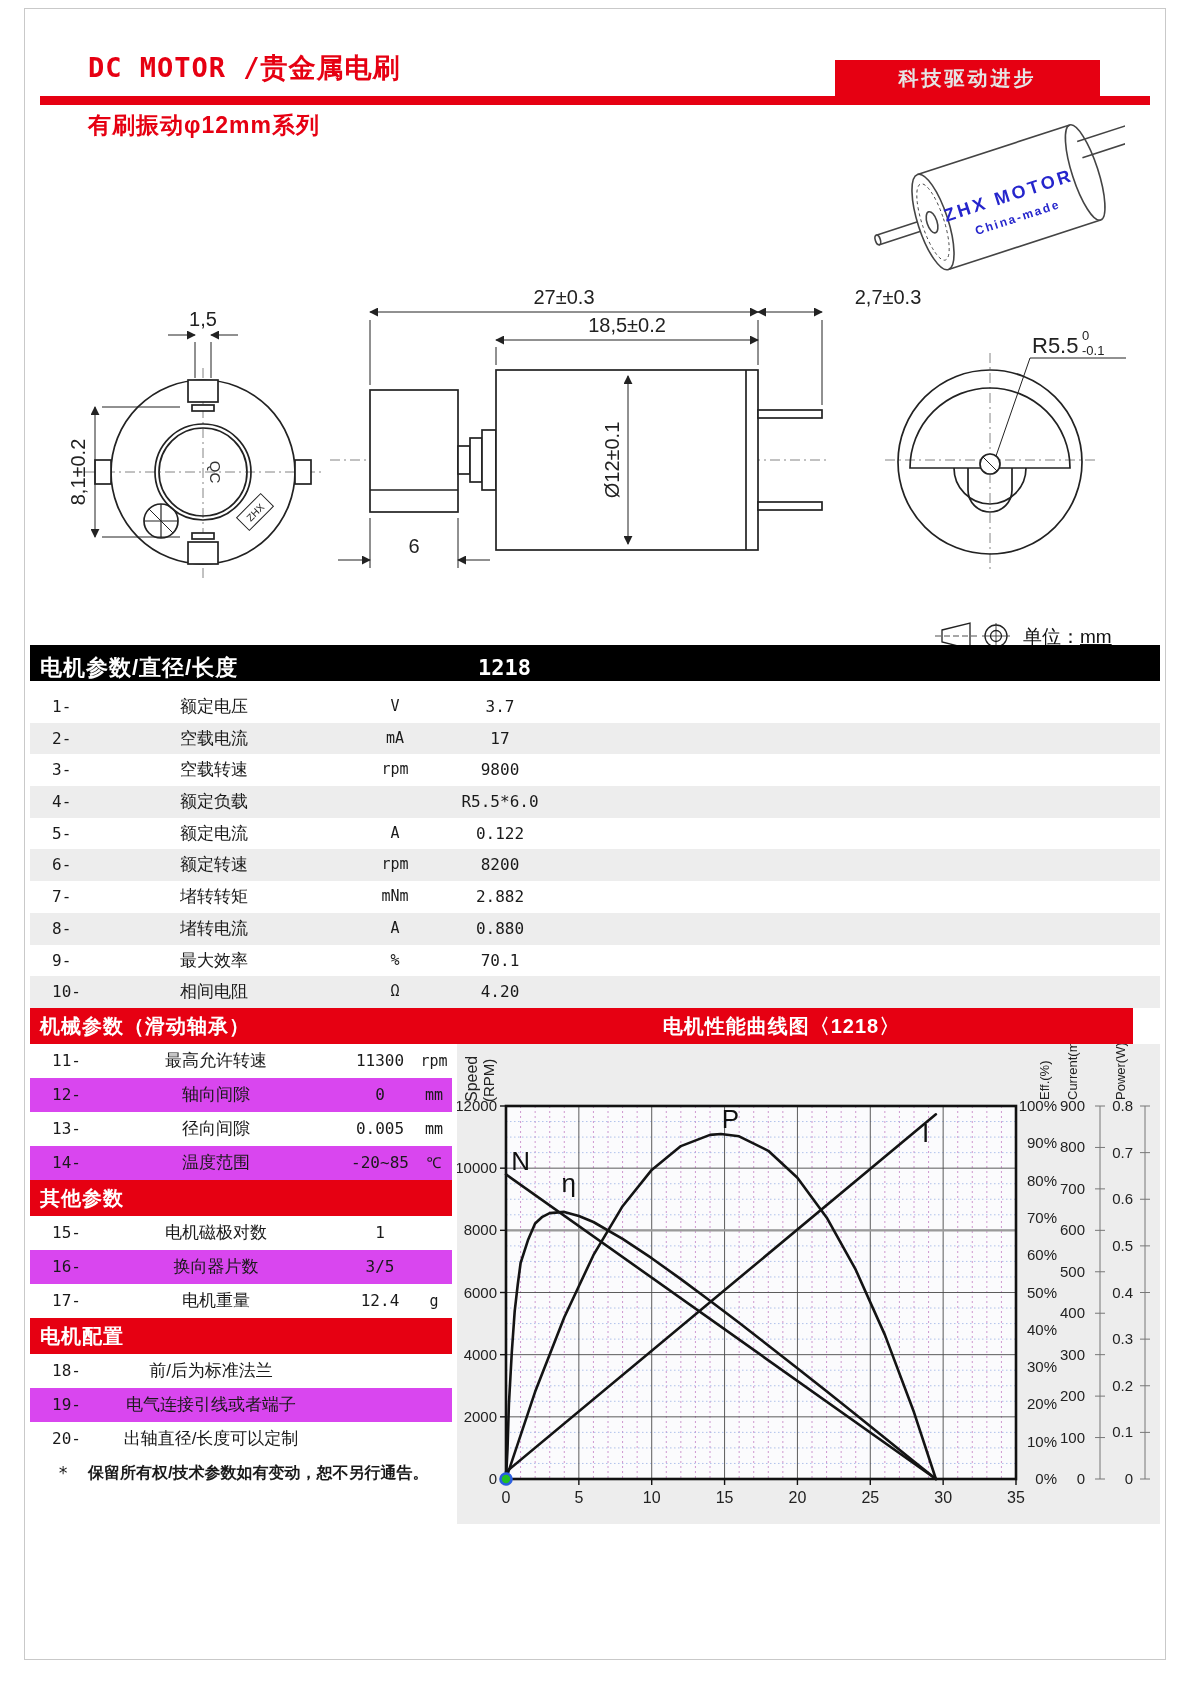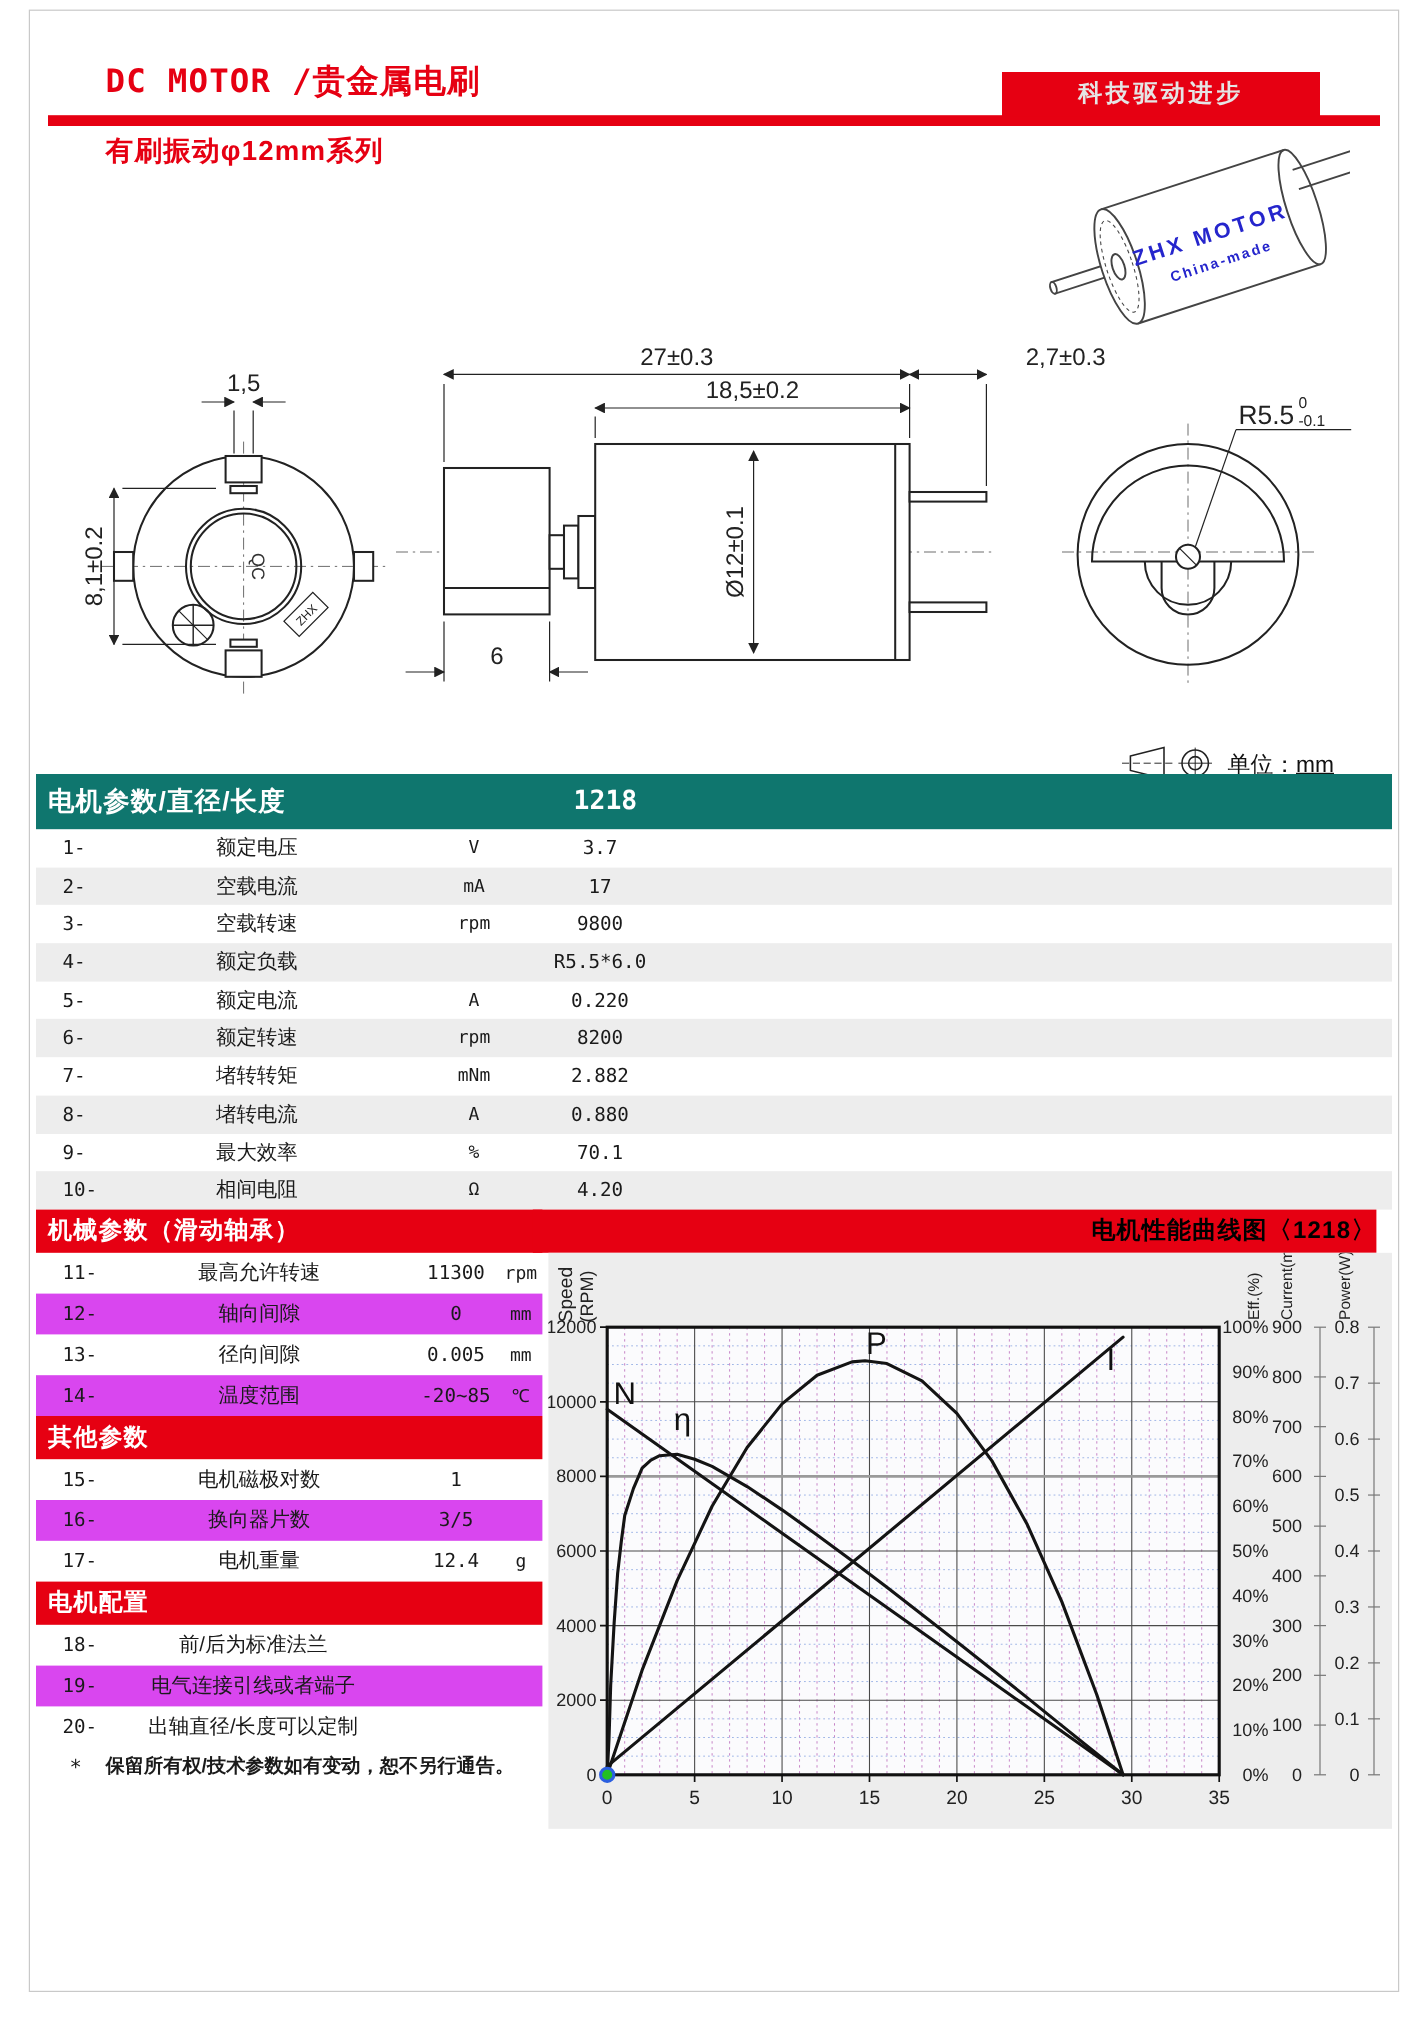--- a/index.html
+++ b/index.html
@@ -7,21 +7,21 @@
          font-family:"Liberation Sans",sans-serif;overflow:hidden;color:#1a1a1a;}
   .frame{position:absolute;left:24px;top:8px;width:1140px;height:1650px;border:1px solid #c9c9c9;}
   .doc-title{position:absolute;left:88px;top:50px;color:#e60012;font-size:27px;font-weight:bold;
              font-family:"DejaVu Sans Mono",monospace;letter-spacing:1px;}
   .title-bar{position:absolute;left:40px;top:96px;width:1110px;height:9px;background:#e60012;}
   .slogan-box{position:absolute;left:835px;top:60px;width:265px;height:37px;background:#e60012;
               color:#e5e5e5;font-size:20px;font-weight:bold;text-align:center;line-height:37px;letter-spacing:3px;}
   .subtitle{position:absolute;left:88px;top:110px;color:#e60012;font-size:23px;font-weight:bold;letter-spacing:1px;}
   .motor-svg{position:absolute;left:795px;top:122px;}
   .draw-svg{position:absolute;left:30px;top:250px;}
-  .tbl-head{position:absolute;left:30px;top:645px;width:1130px;height:46px;background:#0f766e;color:#fff;}
+  .tbl-head{position:absolute;left:30px;top:645px;width:1130px;height:36px;background:#000000;color:#fff;}
   .tbl-head .t{position:absolute;left:10px;font-size:22px;font-weight:bold;line-height:46px;letter-spacing:1px;}
   .tbl-head .m{position:absolute;left:448px;font-size:22px;font-weight:bold;line-height:46px;
                font-family:"DejaVu Sans Mono",monospace;}
   .main-rows{position:absolute;left:30px;top:691px;width:1130px;}
   .row{position:relative;height:31.7px;}
   .row.alt{background:#ededed;}
   .cell{position:absolute;line-height:31.7px;white-space:nowrap;}
   .c-no{left:22px;width:60px;font-size:16px;font-family:"DejaVu Sans Mono",monospace;}
   .c-name{left:84px;width:200px;text-align:center;font-size:17px;}
   .c-unit{left:305px;width:120px;text-align:center;font-size:15px;font-family:"DejaVu Sans Mono",monospace;}
@@ -32,22 +32,22 @@
   .sec-row{position:relative;height:34px;}
   .sec-row.alt{background:#d946ef;}
   .scell{position:absolute;line-height:34px;white-space:nowrap;}
   .s-no{left:22px;width:60px;font-size:16px;font-family:"DejaVu Sans Mono",monospace;}
   .s-name{left:86px;width:200px;text-align:center;font-size:17px;}
   .s-name.wide{left:56px;width:250px;}
   .s-val{left:290px;width:120px;text-align:center;font-size:16px;font-family:"DejaVu Sans Mono",monospace;}
   .s-unit{left:376px;width:56px;text-align:center;font-size:15px;font-family:"DejaVu Sans Mono",monospace;}
   .s-star{left:28px;font-size:17px;font-family:"DejaVu Sans Mono",monospace;}
   .s-text{left:58px;font-size:16px;font-weight:bold;}
-  .chart-title{position:absolute;left:444px;top:1008px;width:703px;height:36px;background:#e60012;color:#000000;
-               font-size:20px;font-weight:bold;text-align:right;line-height:36px;letter-spacing:1px;}
+  .chart-title{position:absolute;left:430px;top:1008px;width:703px;height:36px;background:#e60012;color:#ffffff;
+               font-size:20px;font-weight:bold;text-align:center;line-height:36px;letter-spacing:1px;}
   .chart-bg{position:absolute;left:457px;top:1044px;width:703px;height:480px;background:#ededed;}
   #chart-svg{position:absolute;left:457px;top:1044px;}
   svg text{font-family:"Liberation Sans",sans-serif;}
 </style>
 </head>
 <body>
 
 <div class="sheet">
   <div class="frame"></div>
 
@@ -206,21 +206,21 @@
       <div class="row alt">
         <span class="cell c-no">4-</span>
         <span class="cell c-name">额定负载</span>
         <span class="cell c-unit"></span>
         <span class="cell c-val">R5.5*6.0</span>
       </div>
       <div class="row">
         <span class="cell c-no">5-</span>
         <span class="cell c-name">额定电流</span>
         <span class="cell c-unit">A</span>
-        <span class="cell c-val">0.220</span>
+        <span class="cell c-val">0.122</span>
       </div>
       <div class="row alt">
         <span class="cell c-no">6-</span>
         <span class="cell c-name">额定转速</span>
         <span class="cell c-unit">rpm</span>
         <span class="cell c-val">8200</span>
       </div>
       <div class="row">
         <span class="cell c-no">7-</span>
         <span class="cell c-name">堵转转矩</span>

